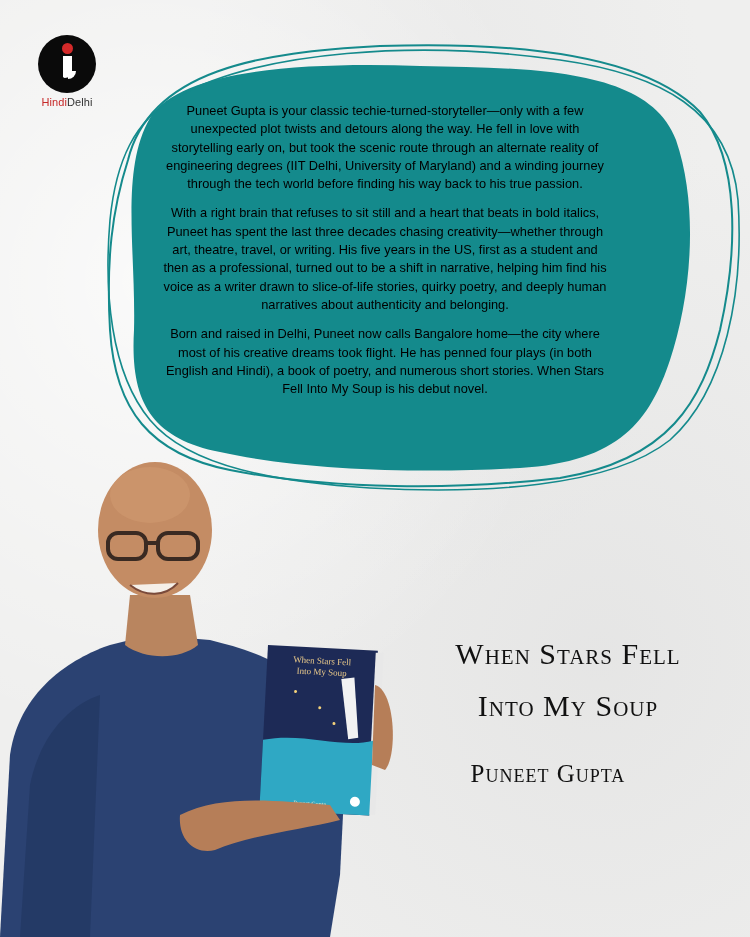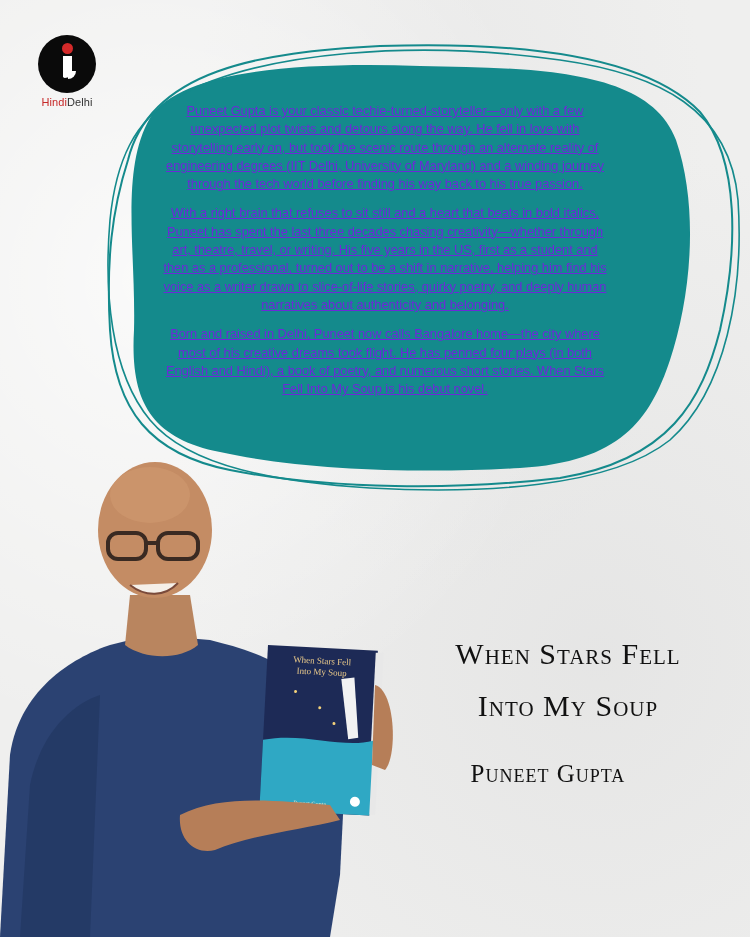--- a/index.html
+++ b/index.html
@@ -34,23 +34,23 @@
     position: absolute; left: 30px; top: 36px; width: 8px; height: 8px;
     background: #fff; border-radius: 0 0 8px 0;
   }
   .logo-text { font-size: 11px; color: #333; margin-top: 3px; letter-spacing: 0.1px; }
   .logo-text .red { color: #c62828; }
 
   
   .blob-svg { position: absolute; left: 0; top: 0; }
   .bio {
     position: absolute; left: 160px; top: 102px; width: 450px;
-    color: #6d28d9; text-align: center;
+    color: #000000; text-align: center;
     font-family: "Liberation Sans Narrow", "Liberation Sans", sans-serif;
-    font-size: 12.8px; line-height: 18.3px; text-decoration: underline;
+    font-size: 12.8px; line-height: 18.3px;
   }
   .bio p { margin: 0 0 11px 0; }
 
   
   .book-title {
     position: absolute; left: 398px; top: 628px; width: 340px; text-align: center;
     font-family: "Liberation Serif", serif; color: #111;
     font-size: 30px; line-height: 52px; font-variant: small-caps; letter-spacing: 1px;
   }
   .book-author {

